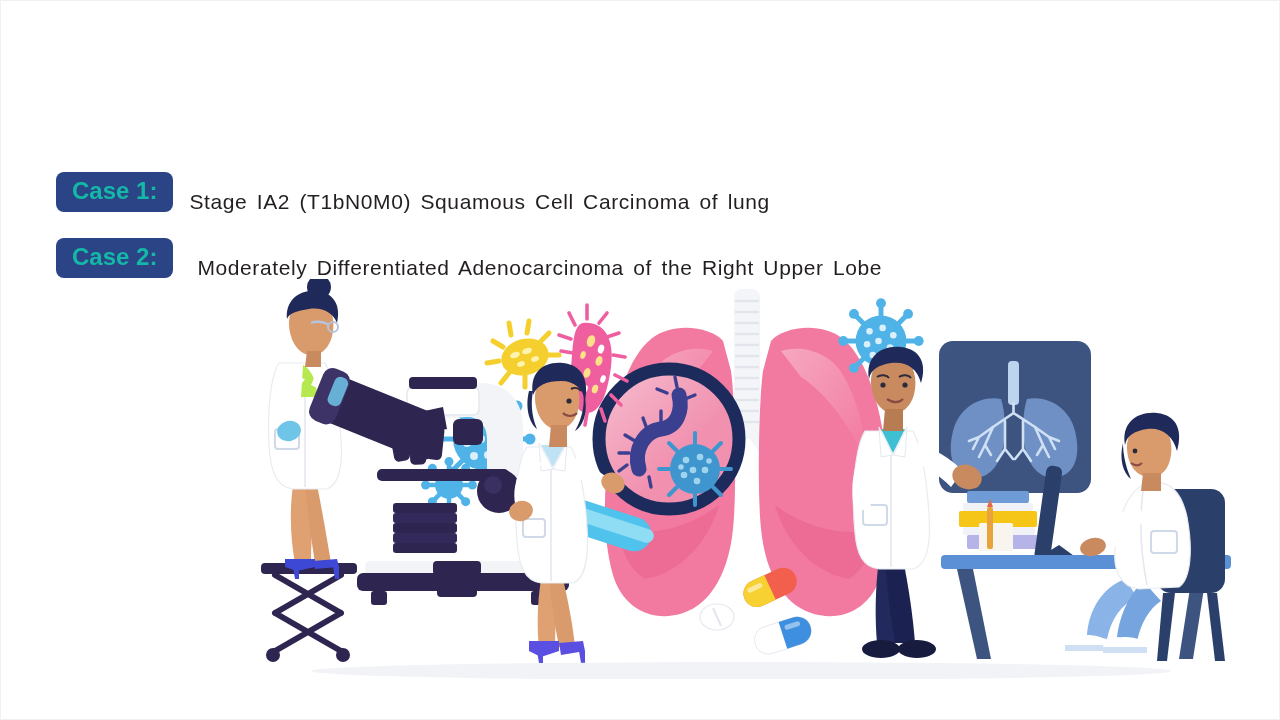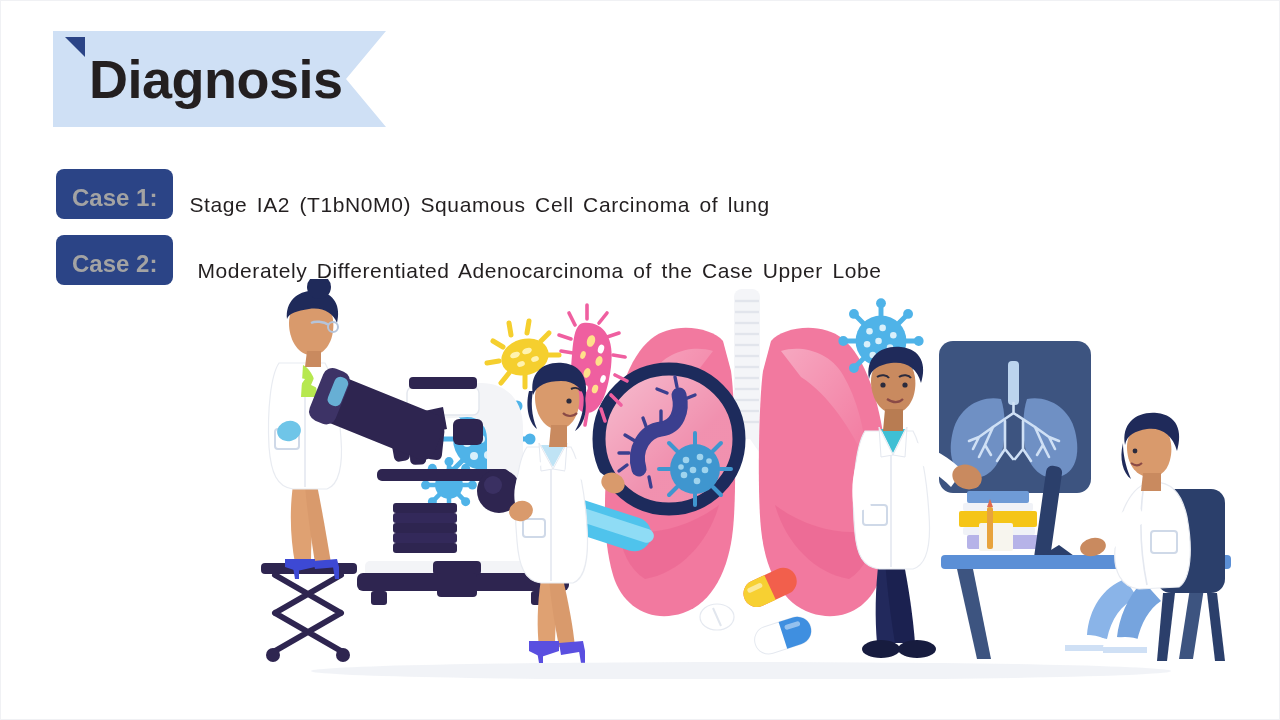--- a/index.html
+++ b/index.html
@@ -62,25 +62,25 @@
     display: flex;
     align-items: center;
     gap: 16px;
     white-space: nowrap;
   }
   .case-row.row1 { left: 55px; top: 168px; }
   .case-row.row2 { left: 55px; top: 234px; gap: 24px; }
 
   .case-badge {
     background: #2b4486;
-    color: #a3a3a3;
+    color: #14b8a6;
     font-size: 24px;
     font-weight: bold;
     border-radius: 8px;
-    padding: 17px 16px 9px 16px;
+    padding: 7px 16px 9px 16px;
     line-height: 1;
     letter-spacing: 0px;
   }
   .case-text {
     font-size: 21px;
     color: #231f20;
     letter-spacing: 0.6px;
     word-spacing: 3px;
     margin-top: 21px;
   }
@@ -93,34 +93,29 @@
     width: 1005px;
     height: 400px;
   }
   .illustration svg { display: block; }
 </style>
 </head>
 <body>
 
 <div class="slide">
 
-  <div class="banner-wrap">
-    <div class="banner-bg"></div>
-    <div class="banner-fold"></div>
-    <div class="banner-title">Diagnosis</div>
-  </div>
 
   <div class="case-row row1">
     <span class="case-badge">Case 1:</span>
     <span class="case-text">Stage IA2 (T1bN0M0) Squamous Cell Carcinoma of lung</span>
   </div>
 
   <div class="case-row row2">
     <span class="case-badge">Case 2:</span>
-    <span class="case-text">Moderately Differentiated Adenocarcinoma of the Case Upper Lobe</span>
+    <span class="case-text">Moderately Differentiated Adenocarcinoma of the Right Upper Lobe</span>
   </div>
 
   <div class="illustration">
     <svg width="1005" height="400" viewBox="0 0 1005 400" xmlns="http://www.w3.org/2000/svg">
 
       <defs>
         <linearGradient id="lungShine" x1="0" y1="0" x2="1" y2="1">
           <stop offset="0%" stop-color="#ffffff" stop-opacity="0.35"></stop>
           <stop offset="100%" stop-color="#ffffff" stop-opacity="0"></stop>
         </linearGradient>

